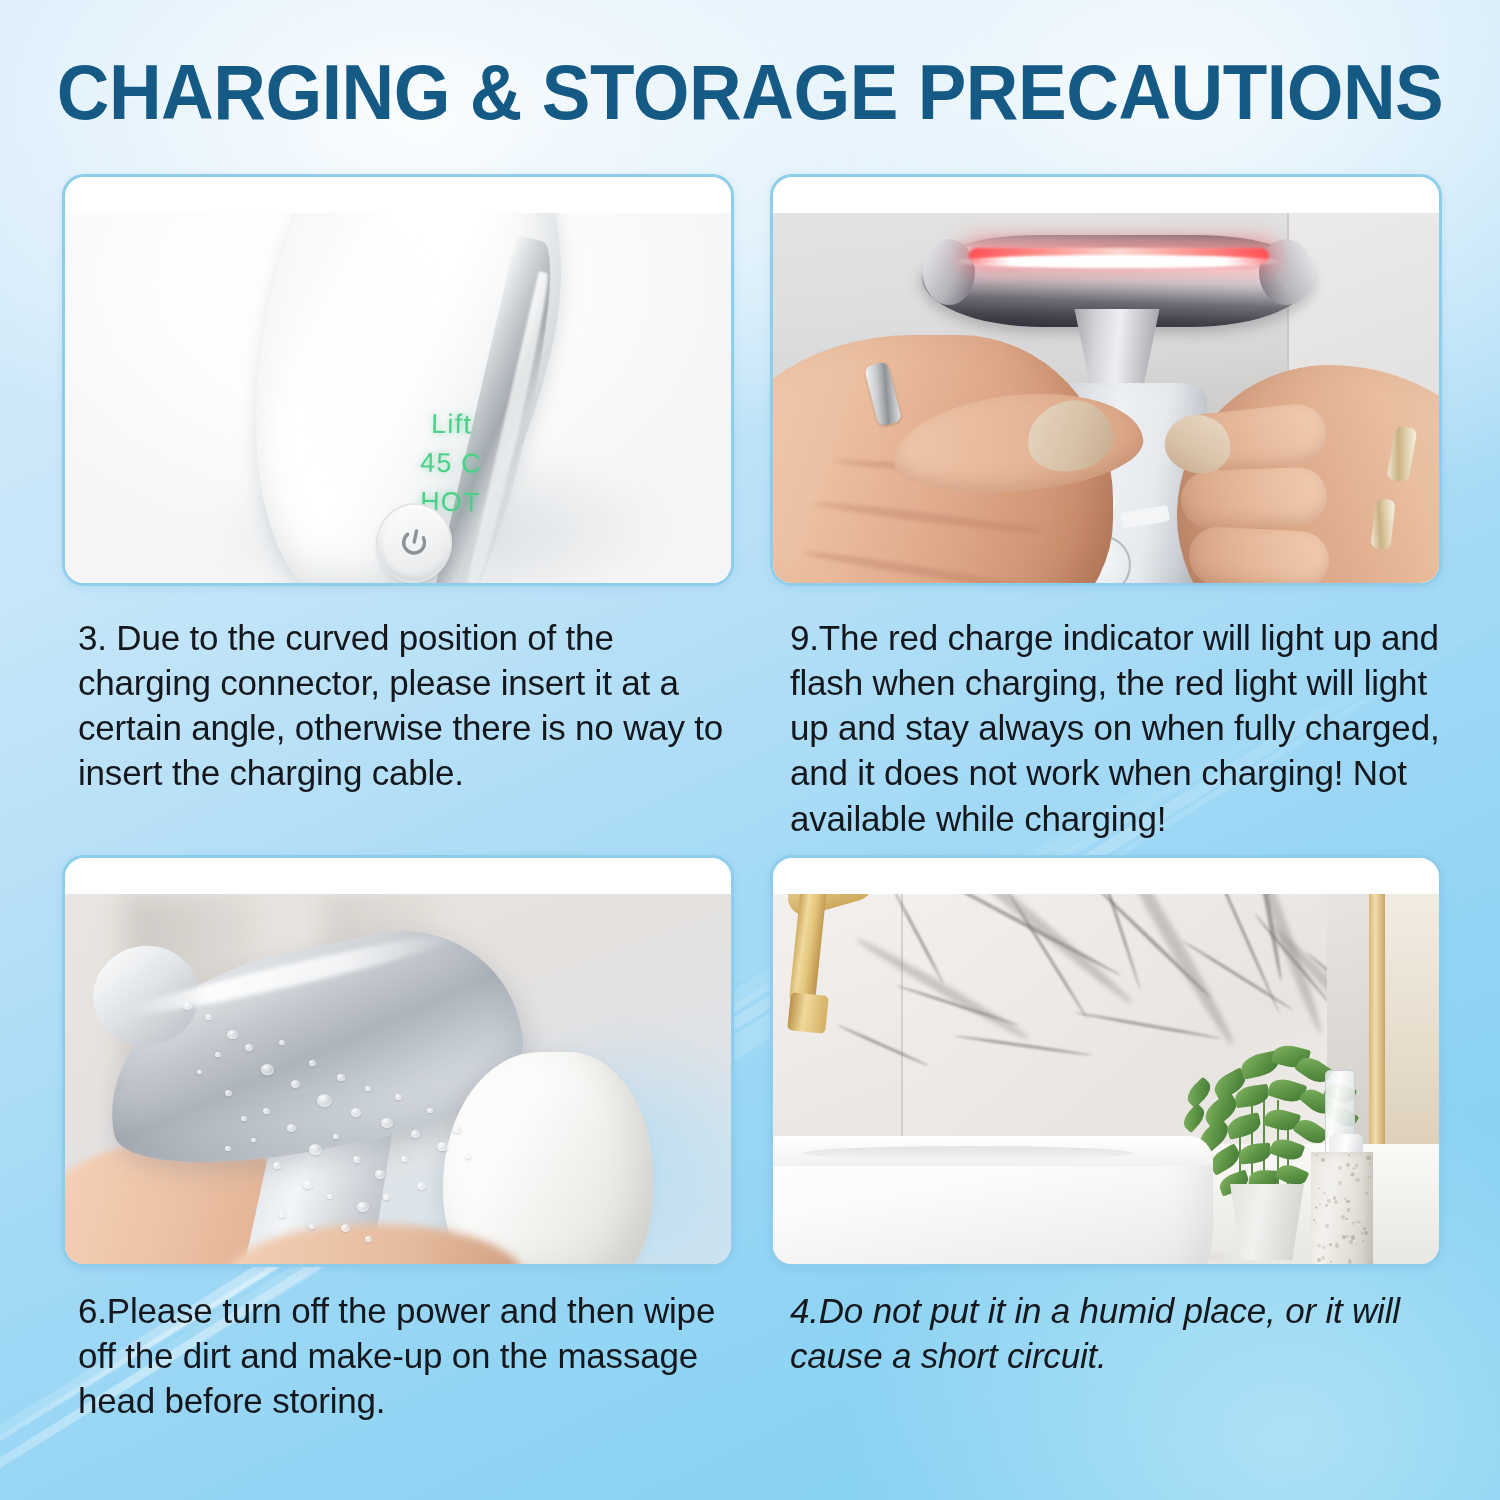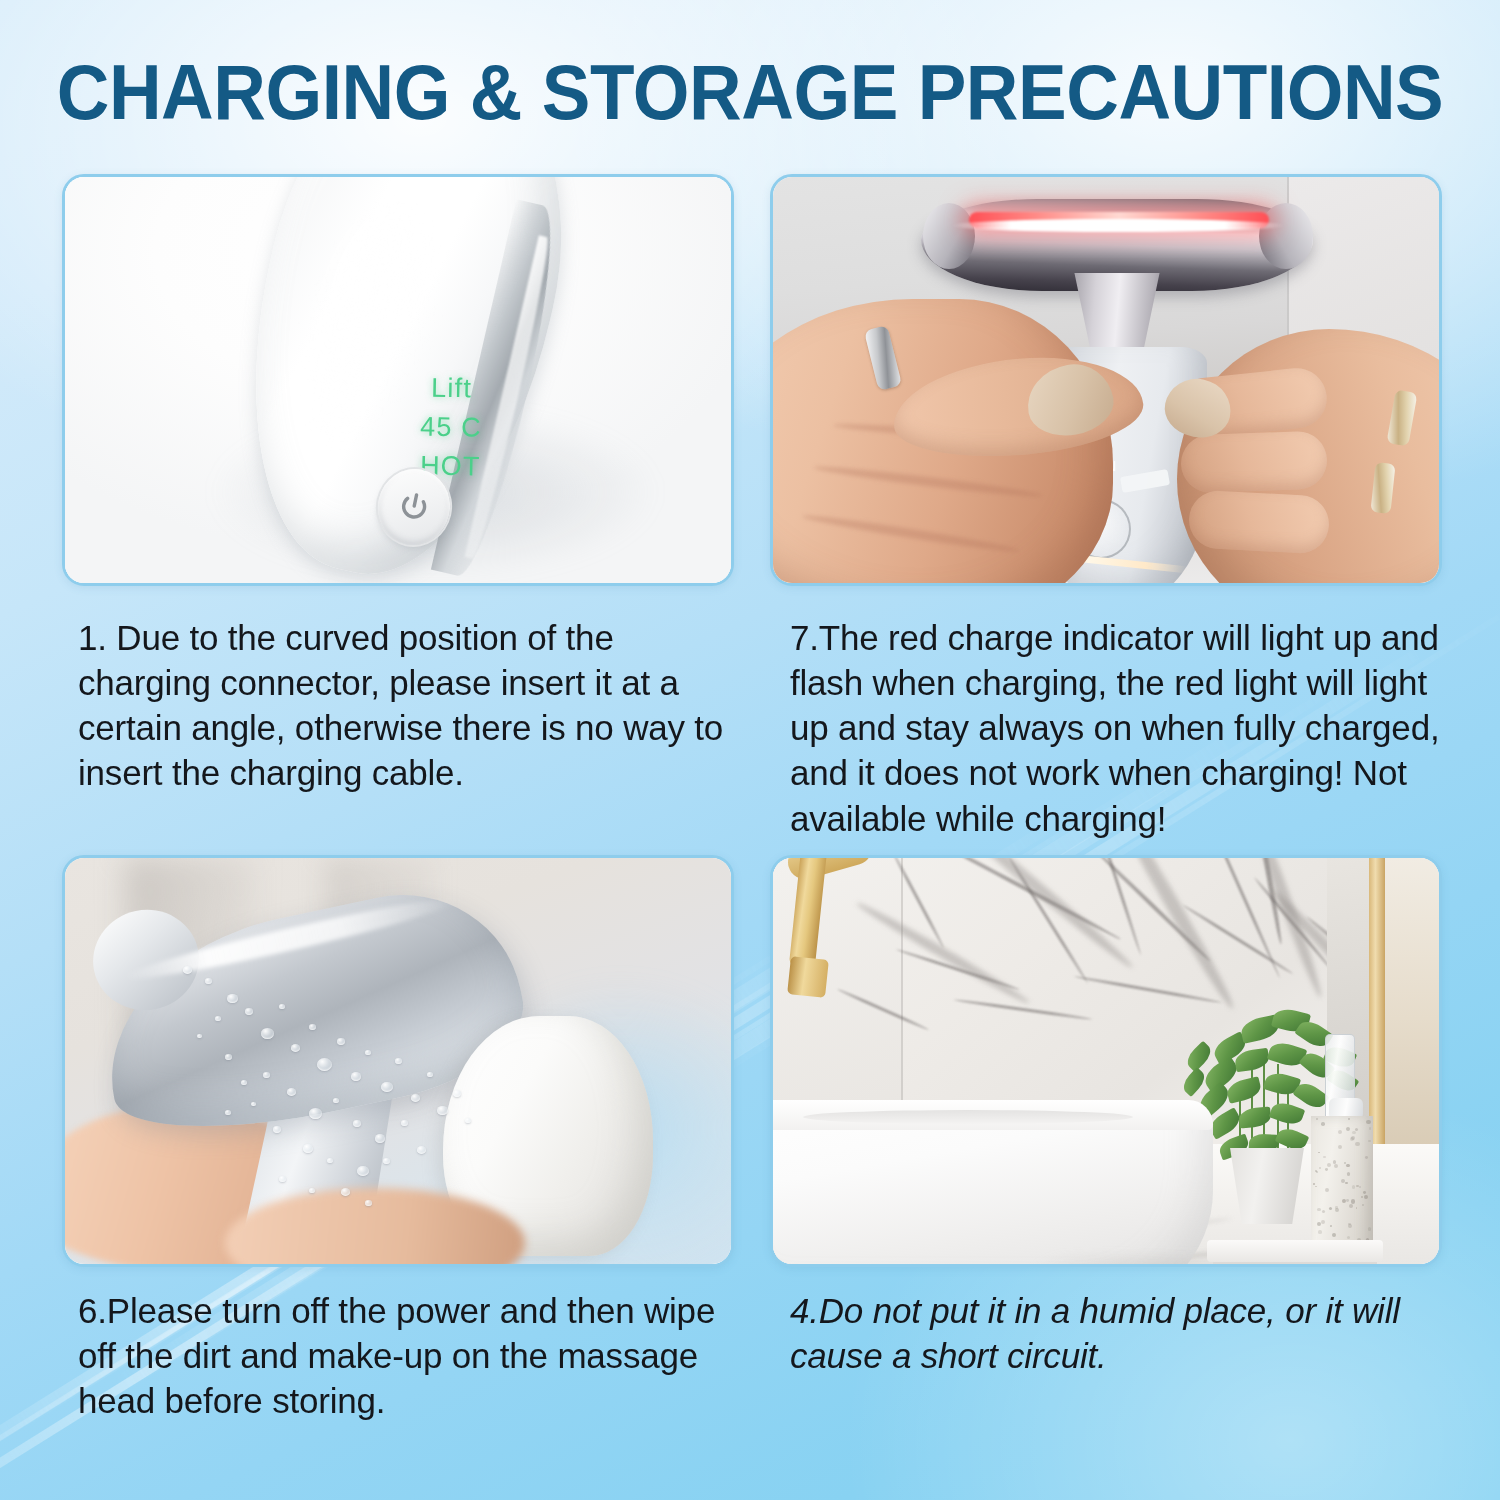--- a/index.html
+++ b/index.html
@@ -83,21 +83,21 @@
     box-sizing: border-box;
     overflow: hidden;
     background: #ffffff;
     box-shadow: 0 2px 8px rgba(60,130,170,0.13);
   }
   .card-1 { left: 62px;  top: 174px;  width: 672px; height: 412px; }
   .card-2 { left: 770px; top: 174px;  width: 672px; height: 412px; }
   .card-3 { left: 62px;  top: 855px;  width: 672px; height: 412px; }
   .card-4 { left: 770px; top: 855px;  width: 672px; height: 412px; }
 
-  .photo { position: absolute; inset: 0; overflow: hidden; }
+  .photo { position: absolute; inset: 0; overflow: hidden; margin-top: 36px; }
 
   
   .caption {
     position: absolute;
     color: #14171c;
     font-family: "Liberation Sans", sans-serif;
     font-size: 35px;
     line-height: 1.29;
     letter-spacing: -0.2px;
     white-space: pre-line;
@@ -587,21 +587,21 @@
       <div class="p1-led"><span>Lift</span><br><span>45 C</span><br><span>HOT</span></div>
       <div class="p1-btn">
         <svg viewBox="0 0 40 40">
           <path d="M20 7 L20 19" stroke="#8d9297" stroke-width="3.6" stroke-linecap="round" fill="none"></path>
           <path d="M11.5 12.5 A11 11 0 1 0 28.5 12.5" stroke="#8d9297" stroke-width="3.6" stroke-linecap="round" fill="none"></path>
         </svg>
       </div>
 
     </div>
   </div>
-  <div class="caption cap-1">1. Due to the curved position of the charging connector, please insert it at a certain angle, otherwise there is no way to insert the charging cable.</div>
+  <div class="caption cap-1">3. Due to the curved position of the charging connector, please insert it at a certain angle, otherwise there is no way to insert the charging cable.</div>
 
   <div class="card card-2">
     <div class="photo">
       <div class="p2-bg"></div>
       <div class="p2-wallline"></div>
       <div class="p2-wallpanel"></div>
 
       <div class="p2-head"></div>
       <div class="p2-head-lt"></div>
       <div class="p2-head-rt"></div>
@@ -625,21 +625,21 @@
 
       <div class="hand p2-handR"></div>
       <div class="hand p2-fingerR1"></div>
       <div class="hand p2-fingerR2"></div>
       <div class="hand p2-fingerR3"></div>
       <div class="hand p2-nailR"></div>
       <div class="hand p2-ringR1"></div>
       <div class="hand p2-ringR2"></div>
     </div>
   </div>
-  <div class="caption cap-2">7.The red charge indicator will light up and flash when charging, the red light will light up and stay always on when fully charged, and it does not work when charging! Not available while charging!</div>
+  <div class="caption cap-2">9.The red charge indicator will light up and flash when charging, the red light will light up and stay always on when fully charged, and it does not work when charging! Not available while charging!</div>
 
   <div class="card card-3">
     <div class="photo">
       <div class="p3-bg"></div>
       <div class="p3-bgshade"></div>
       <div class="p3-bgshade2"></div>
       <div class="p3-blueglow"></div>
       <div class="p3-finger1"></div>
       <div class="p3-stem"></div>
       <div class="p3-arm"></div>

